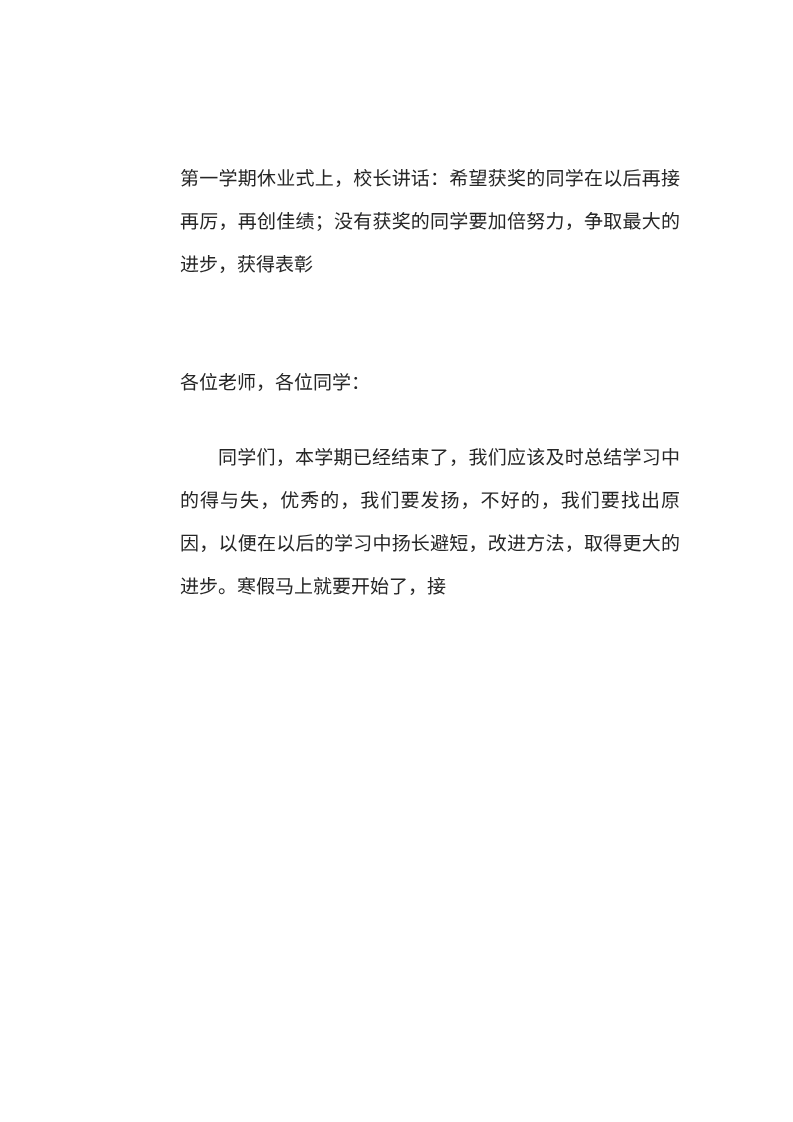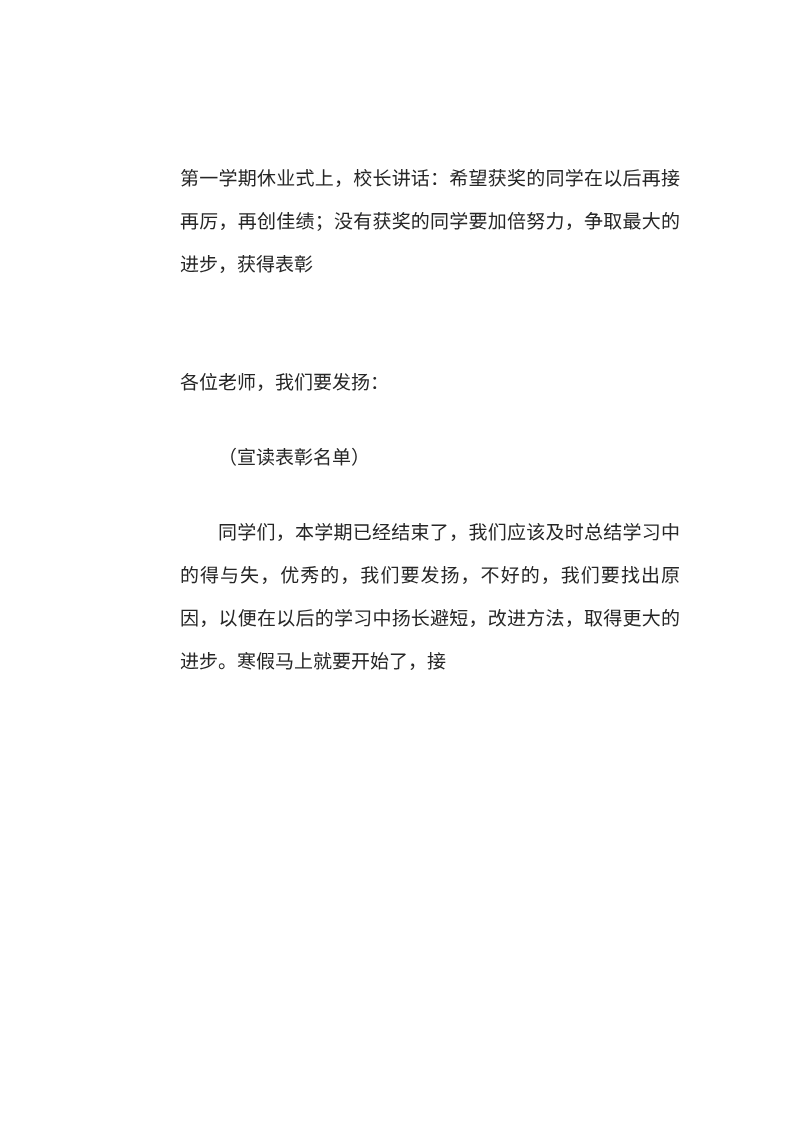--- a/index.html
+++ b/index.html
@@ -35,17 +35,16 @@
   .doc p.indent { text-indent: 2em; }
   .doc p.blank { min-height: 43px; }
 </style>
 </head>
 <body>
 
 <div class="page">
   <div class="doc">
       <p class="">第一学期休业式上，校长讲话：希望获奖的同学在以后再接再厉，再创佳绩；没有获奖的同学要加倍努力，争取最大的进步，获得表彰</p>
       <p class=" blank"></p>
-      <p class="">各位老师，我们要发扬：</p>
-      <p class="indent">（宣读表彰名单）</p>
+      <p class="">各位老师，各位同学：</p>
       <p class="indent">同学们，本学期已经结束了，我们应该及时总结学习中的得与失，优秀的，我们要发扬，不好的，我们要找出原因，以便在以后的学习中扬长避短，改进方法，取得更大的进步。寒假马上就要开始了，接</p>
     </div>
 </div>
 
 </body></html>

